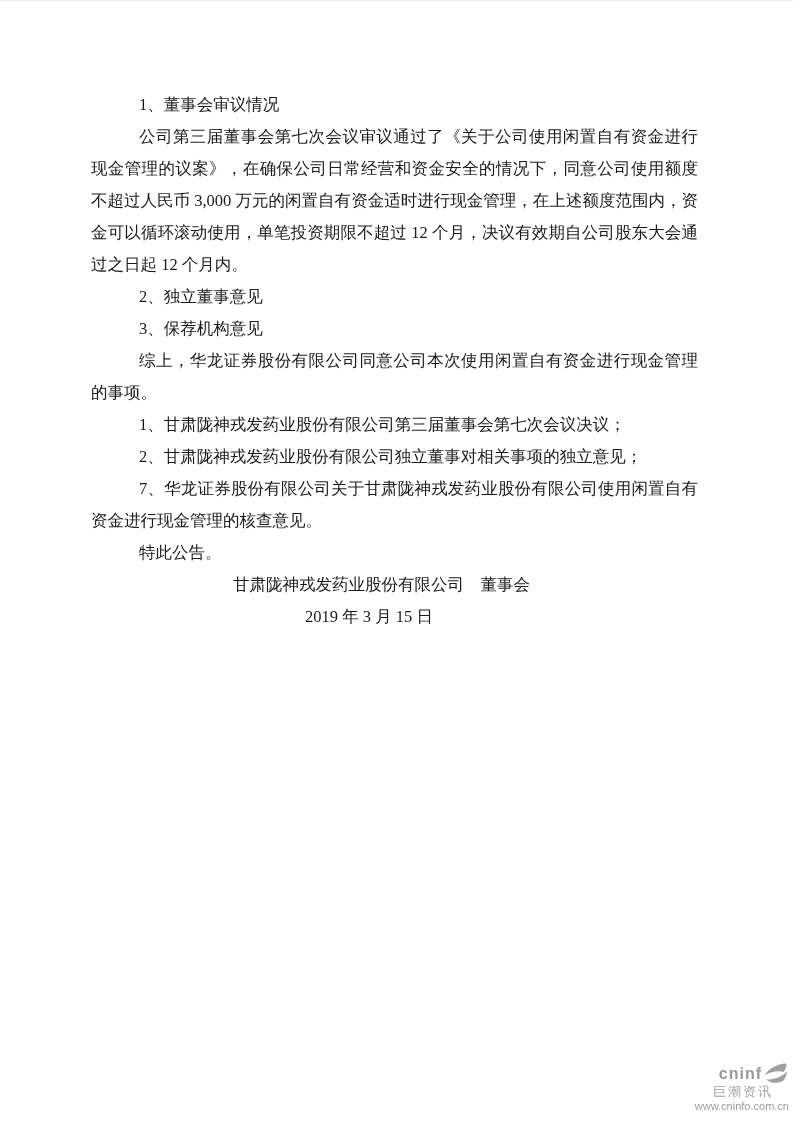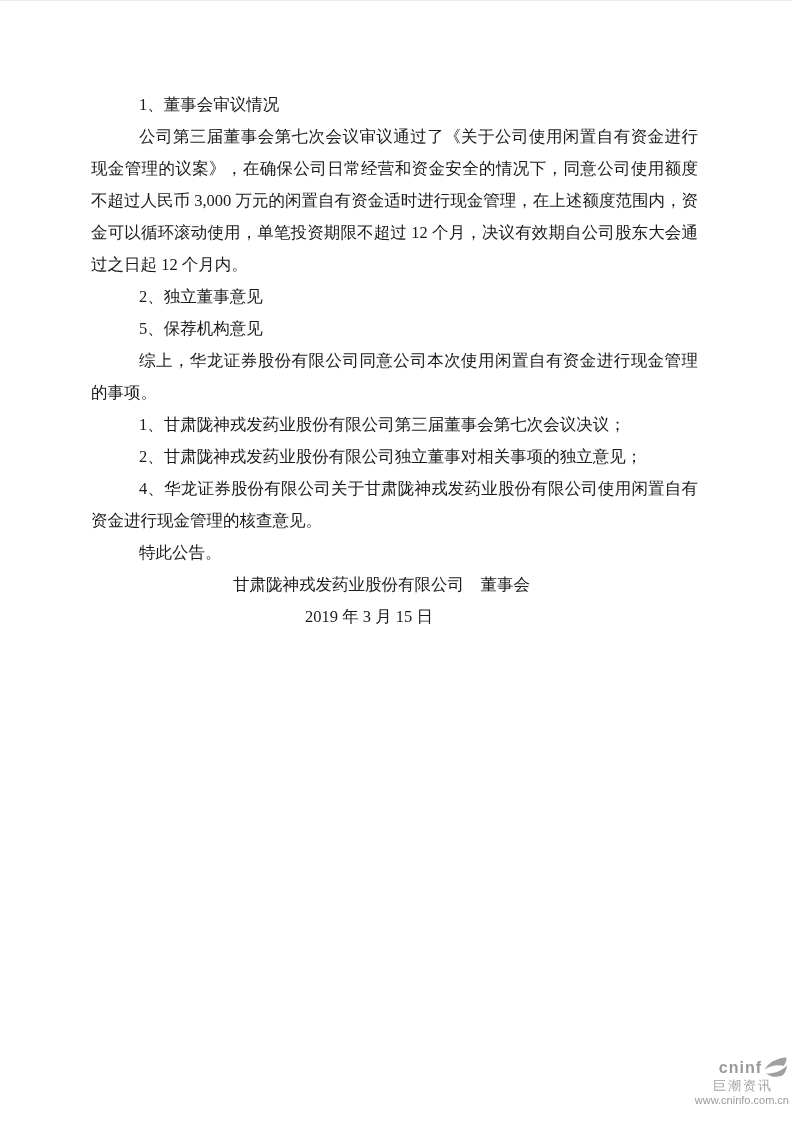--- a/index.html
+++ b/index.html
@@ -28,21 +28,21 @@
   .line  { text-indent: 48px; }           
   .para  { text-indent: 48px; }           
   .bold  { font-weight: bold; }
   .sig   { text-align: center; text-indent: 0; }
   .sig-company { padding-right: 26px; }
   .sig-date    { padding-right: 51px; }
 
   .footer {
     position: absolute;
     right: 3px;
-    bottom: 16px;
+    bottom: 10px;
     text-align: right;
     color: #9e9e9e;
     font-family: "Liberation Sans", "DejaVu Sans", sans-serif;
     line-height: 1;
   }
   .brand-row {
     display: flex;
     align-items: center;
     justify-content: flex-end;
     gap: 1px;
@@ -71,25 +71,25 @@
   }
 </style>
 </head>
 <body>
 
 <div class="page">
   <div class="content">
     <p class="line">1、董事会审议情况</p>
     <p class="para">公司第三届董事会第七次会议审议通过了《关于公司使用闲置自有资金进行现金管理的议案》，在确保公司日常经营和资金安全的情况下，同意公司使用额度不超过人民币 3,000 万元的闲置自有资金适时进行现金管理，在上述额度范围内，资金可以循环滚动使用，单笔投资期限不超过 12 个月，决议有效期自公司股东大会通过之日起 12 个月内。</p>
     <p class="line">2、独立董事意见</p>
-    <p class="line">5、保荐机构意见</p>
+    <p class="line">3、保荐机构意见</p>
     <p class="para">综上，华龙证券股份有限公司同意公司本次使用闲置自有资金进行现金管理的事项。</p>
     <p class="line">1、甘肃陇神戎发药业股份有限公司第三届董事会第七次会议决议；</p>
     <p class="line">2、甘肃陇神戎发药业股份有限公司独立董事对相关事项的独立意见；</p>
-    <p class="para">4、华龙证券股份有限公司关于甘肃陇神戎发药业股份有限公司使用闲置自有资金进行现金管理的核查意见。</p>
+    <p class="para">7、华龙证券股份有限公司关于甘肃陇神戎发药业股份有限公司使用闲置自有资金进行现金管理的核查意见。</p>
     <p class="line">特此公告。</p>
     <p class="sig sig-company">甘肃陇神戎发药业股份有限公司　董事会</p>
     <p class="sig sig-date">2019 年 3 月 15 日</p>
   </div>
 
   <div class="footer">
     <div class="brand-row">
       <span class="brand">cninf</span>
       <span class="swirl">
         <svg viewBox="0 0 25 21" xmlns="http://www.w3.org/2000/svg">

